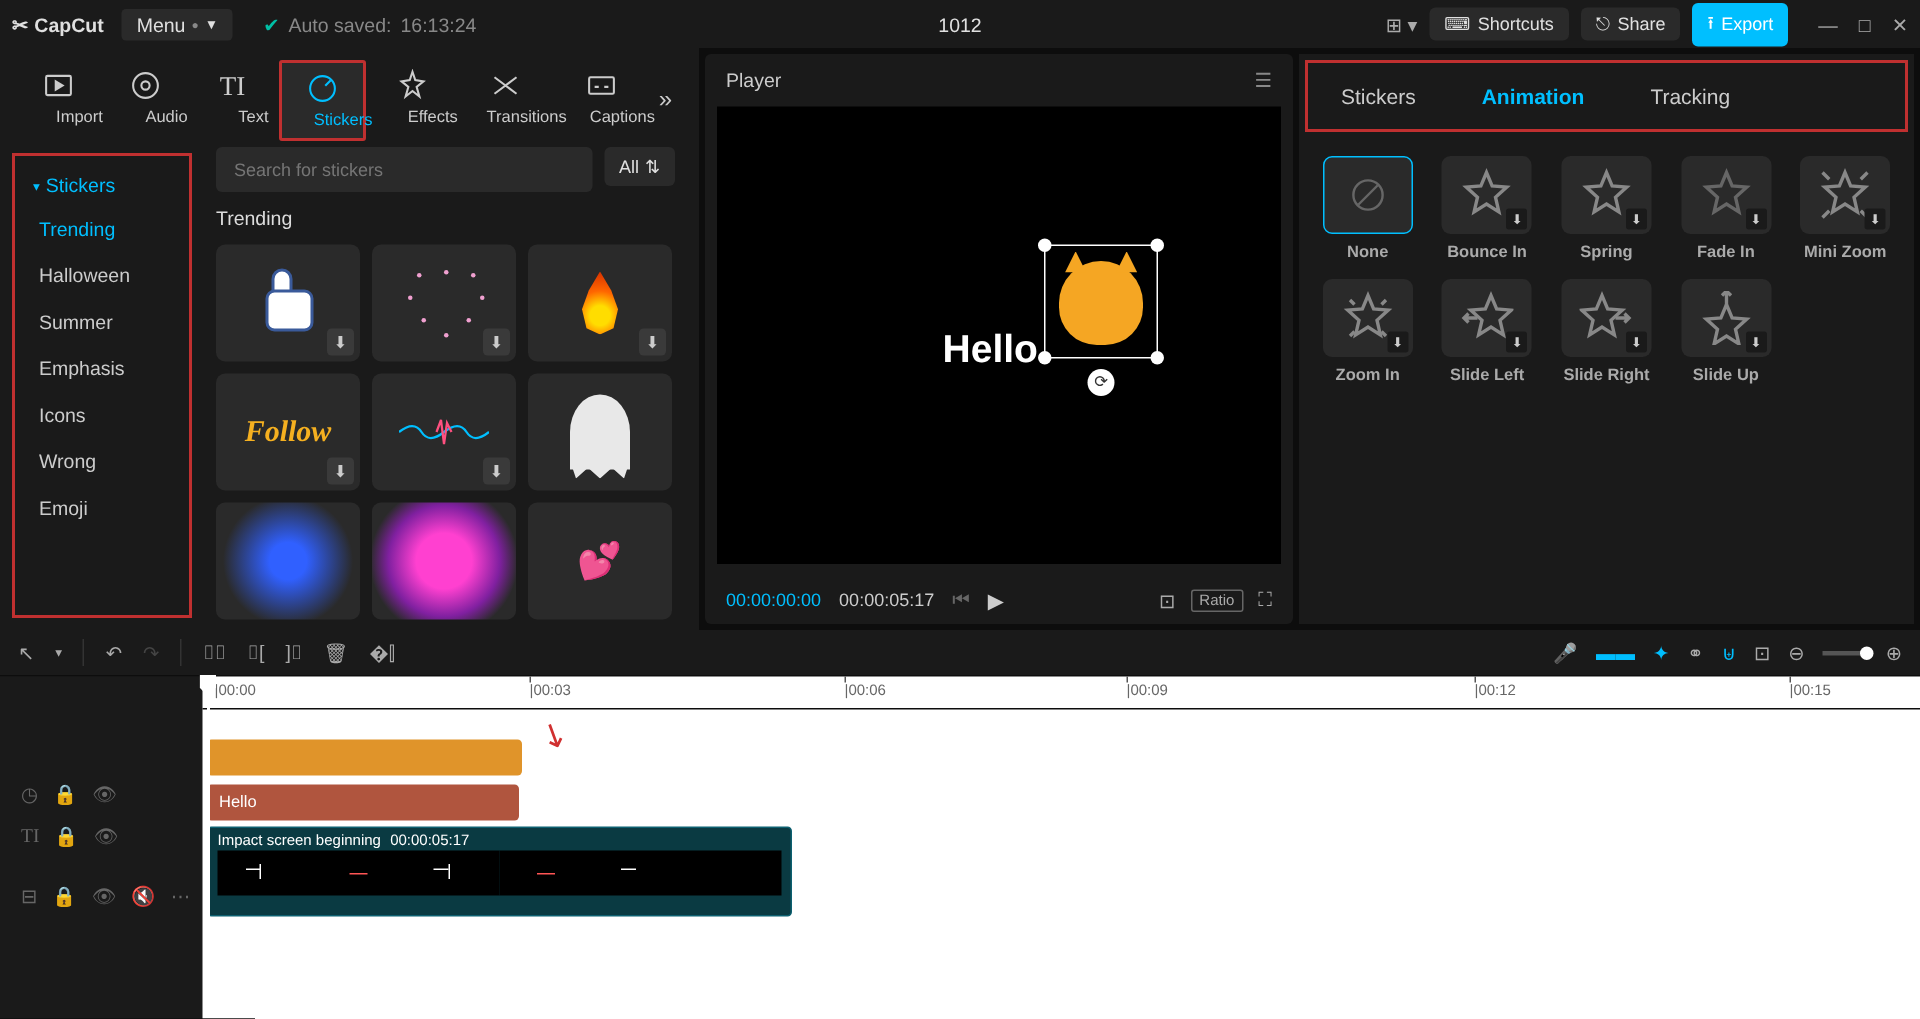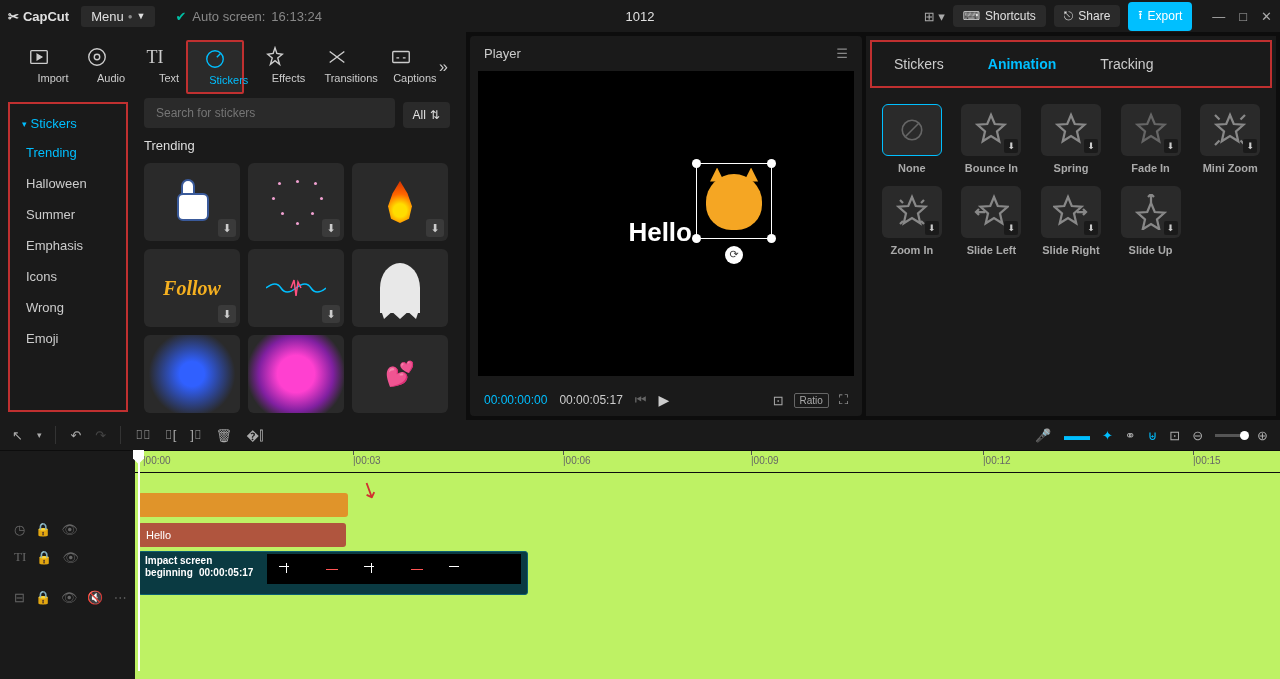--- a/index.html
+++ b/index.html
@@ -25,21 +25,21 @@
 .tab-label { font-size: 11px; margin-left: 28px; }
 .more-tabs { display: flex; align-items: center; color: #ccc; padding: 0 6px; cursor: pointer; font-size: 16px; }
 
 .left-body { display: flex; flex: 1; overflow: hidden; }
 .category-sidebar { width: 120px; border: 2px solid #c03030; margin: 4px; padding: 6px 4px; }
 .cat-head { color: #00bfff; font-size: 13px; padding: 6px 8px; display: flex; align-items: center; gap: 4px; }
 .cat-item { padding: 8px 12px; color: #ccc; cursor: pointer; font-size: 13px; }
 .cat-item.active { color: #00bfff; }
 
 .sticker-grid-wrap { flex: 1; padding: 0 12px; }
-.search-row { display: flex; gap: 8px; align-items: flex-end; margin-bottom: 10px; }
+.search-row { display: flex; gap: 8px; align-items: flex-start; margin-bottom: 10px; }
 .search-input { flex: 1; background: #2a2a2a; border: none; border-radius: 4px; padding: 8px 12px; color: #ccc; font-size: 12px; }
 .filter-btn { background: #2a2a2a; padding: 6px 10px; border-radius: 4px; display: flex; align-items: center; gap: 4px; cursor: pointer; font-size: 12px; }
 .section-title { font-size: 13px; color: #ddd; margin-bottom: 10px; }
 .sticker-grid { display: grid; grid-template-columns: repeat(3, 96px); gap: 8px; }
 .sticker-cell { width: 96px; height: 78px; background: #2a2a2a; border-radius: 6px; position: relative; display: flex; align-items: center; justify-content: center; overflow: hidden; cursor: pointer; }
 .dl-badge { position: absolute; right: 4px; bottom: 4px; width: 18px; height: 18px; background: #3a3a3a; border-radius: 3px; display: flex; align-items: center; justify-content: center; font-size: 11px; color: #ccc; }
 
 .player-panel { flex: 1; background: #1a1a1a; margin: 4px; display: flex; flex-direction: column; border-radius: 4px; text-align: center; }
 .player-header { display: flex; padding: 10px 14px; align-items: center; justify-content: space-between; color: #ccc; }
 .hamburger { color: #888; cursor: pointer; }
@@ -84,30 +84,30 @@
 .snap-on { color: #00bfff; }
 .zoom-slider { width: 30px; height: 3px; background: #555; position: relative; }
 .zoom-thumb { position: absolute; right: -4px; top: -3px; width: 9px; height: 9px; background: #fff; border-radius: 50%; }
 
 .tl-body { flex: 1; display: flex; position: relative; }
 .tl-gutter { width: 135px; background: #1a1a1a; }
 .gutter-row { height: 28px; display: flex; align-items: center; gap: 10px; padding: 0 14px; color: #666; font-size: 13px; }
 .cover-group { display: flex; align-items: center; }
 .cover-btn { width: 30px; height: 38px; background: #2a2a2a; border-radius: 4px; display: flex; flex-direction: column; align-items: center; justify-content: center; font-size: 10px; color: #aaa; margin-left: 6px; cursor: pointer; }
 
-.tl-tracks { flex: 1; position: relative; background: #bef264; }
+.tl-tracks { flex: 1; position: relative; background: #ffffff; }
 .ruler { height: 22px; position: relative; border-bottom: 1px solid #0d0d0d; }
 .ruler-tick { position: absolute; top: 4px; font-size: 10px; color: #666; }
 .ruler-tick::before { content: ''; position: absolute; top: -4px; left: 0; width: 1px; height: 4px; background: #555; }
 .playhead { position: absolute; top: 0; left: 3px; width: 1.5px; height: 220px; background: #fff; z-index: 10; }
 .playhead::before { content: ''; position: absolute; top: -1px; left: -5px; width: 11px; height: 14px; background: #fff; clip-path: polygon(0 0, 100% 0, 100% 60%, 50% 100%, 0 60%); }
 .clip { position: absolute; height: 100%; border-radius: 3px; display: flex; align-items: center; padding: 0 8px; font-size: 11px; color: #fff; overflow: hidden; }
 .clip-sticker { background: #e0942a; left: 3px; width: 210px; top: 42px; height: 24px; }
 .clip-text { background: #b0553e; left: 3px; width: 208px; top: 72px; height: 24px; }
-.clip-video { background: #0a3a42; border: 1px solid #0d6070; left: 3px; width: 390px; top: 100px; height: 44px; display: flex; flex-direction: row; align-items: flex-start; padding: 2px 6px; gap: 1px; font-weight: bold; }
+.clip-video { background: #0a3a42; border: 1px solid #0d6070; left: 3px; width: 390px; top: 100px; height: 60px; display: flex; flex-direction: column; align-items: flex-start; padding: 2px 6px; gap: 1px; }
 .clip-video-label { font-size: 10px; }
 .clip-vid-thumbs { display: flex; gap: 0; width: 100%; height: 30px; }
 .vthumb { flex: 1; background: #000; position: relative; }
 .sparkle { position: absolute; background: #fff; }
 .red-arrow { position: absolute; top: 26px; left: 225px; color: #d03030; font-size: 22px; transform: rotate(25deg); }
 
 
 .thumb-up { width: 46px; height: 46px; position: relative; }
 .thumb-hand { width: 32px; height: 28px; background: #fff; border: 2px solid #3a5a9a; border-radius: 6px; position: absolute; bottom: 4px; left: 8px; }
 .thumb-finger { width: 14px; height: 22px; background: #fff; border: 2px solid #3a5a9a; border-radius: 7px 7px 3px 3px; position: absolute; top: 0; left: 12px; }
@@ -127,21 +127,21 @@
     <span>✂</span>
     <span>CapCut</span>
   </div>
   <div class="menu-btn">
     <span>Menu</span>
     <span style="font-size:8px;color:#888">●</span>
     <span style="font-size:9px">▼</span>
   </div>
   <div class="autosave">
     <span class="autosave-check">✔</span>
-    <span>Auto screen:</span>
+    <span>Auto saved:</span>
     <span>16:13:24</span>
   </div>
   <div class="title-center">1012</div>
   <div class="titlebar-right">
     <span style="color:#aaa">⊞ ▾</span>
     <div class="tb-btn">
       <span>⌨</span>
       <span>Shortcuts</span>
     </div>
     <div class="tb-btn">

